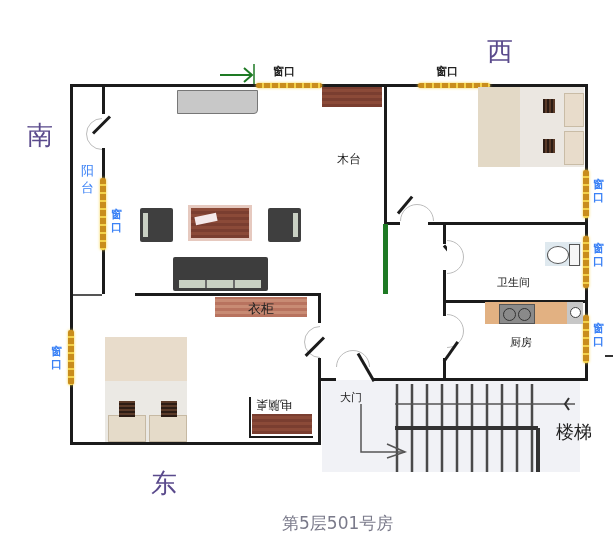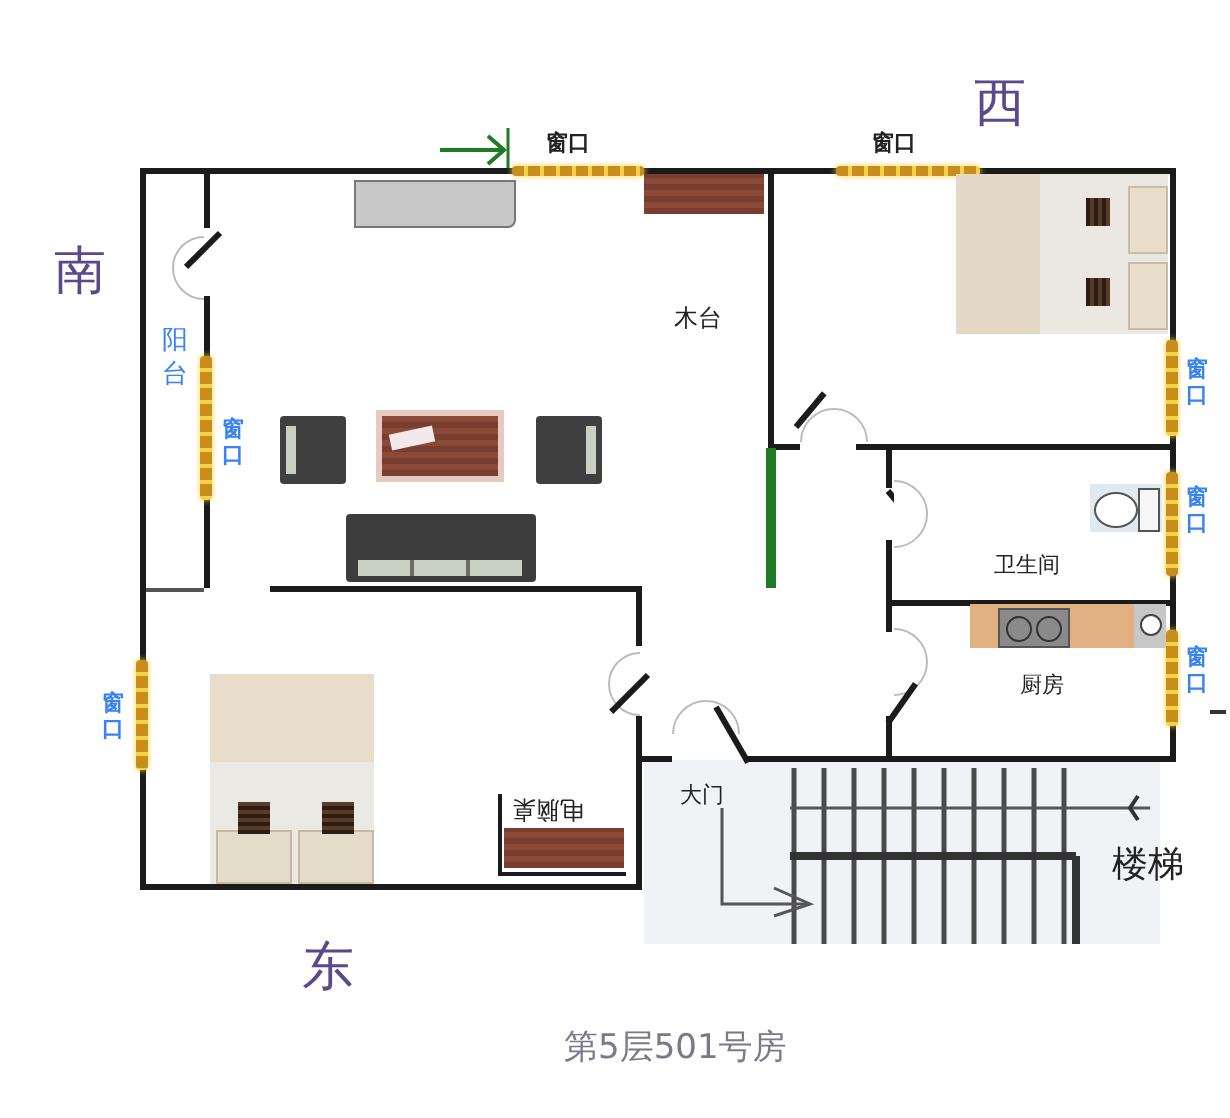--- a/index.html
+++ b/index.html
@@ -130,20 +130,23 @@
     <div style="position:absolute;left:14px;top:2px;width:34px;height:18px;background:#8a8a8a;border:1px solid #555;">
       <div style="position:absolute;left:3px;top:3px;width:11px;height:11px;border-radius:50%;border:1px solid #333;"></div>
       <div style="position:absolute;left:18px;top:3px;width:11px;height:11px;border-radius:50%;border:1px solid #333;"></div>
     </div>
     <div style="position:absolute;right:0;top:0;width:16px;height:22px;background:#c7c7c7;">
       <div style="position:absolute;left:3px;top:5px;width:9px;height:9px;border-radius:50%;border:1px solid #444;background:#fff;"></div>
     </div>
   </div>
   <div class="lbl" style="left:510px;top:337px;font-weight:normal;">厨房</div>
 
+  <div class="abs lightwood" style="left:215px;top:297px;width:92px;height:20px;">
+    <div style="position:absolute;left:0;top:3px;width:92px;text-align:center;font-size:13px;color:#222;">衣柜</div>
+  </div>
   <div class="abs" style="left:105px;top:337px;width:82px;height:105px;">
     <div style="position:absolute;left:0;top:0;width:82px;height:44px;background:#e8dccb;"></div>
     <div style="position:absolute;left:0;top:44px;width:82px;height:61px;background:#ebe9e4;"></div>
     <div style="position:absolute;left:3px;top:78px;width:36px;height:25px;background:#e5dbc9;border:1px solid #c6b9a3;"></div>
     <div style="position:absolute;left:44px;top:78px;width:36px;height:25px;background:#e5dbc9;border:1px solid #c6b9a3;"></div>
     <div style="position:absolute;left:14px;top:64px;width:16px;height:16px;background:repeating-linear-gradient(0deg,#2c1c14 0 2px,#5a3a28 2px 4px);"></div>
     <div style="position:absolute;left:56px;top:64px;width:16px;height:16px;background:repeating-linear-gradient(0deg,#2c1c14 0 2px,#5a3a28 2px 4px);"></div>
   </div>
   <div class="abs" style="left:256px;top:396px;font-size:12px;color:#222;transform:rotate(180deg);">电脑桌</div>
   <div class="abs wood" style="left:252px;top:414px;width:60px;height:20px;"></div>

